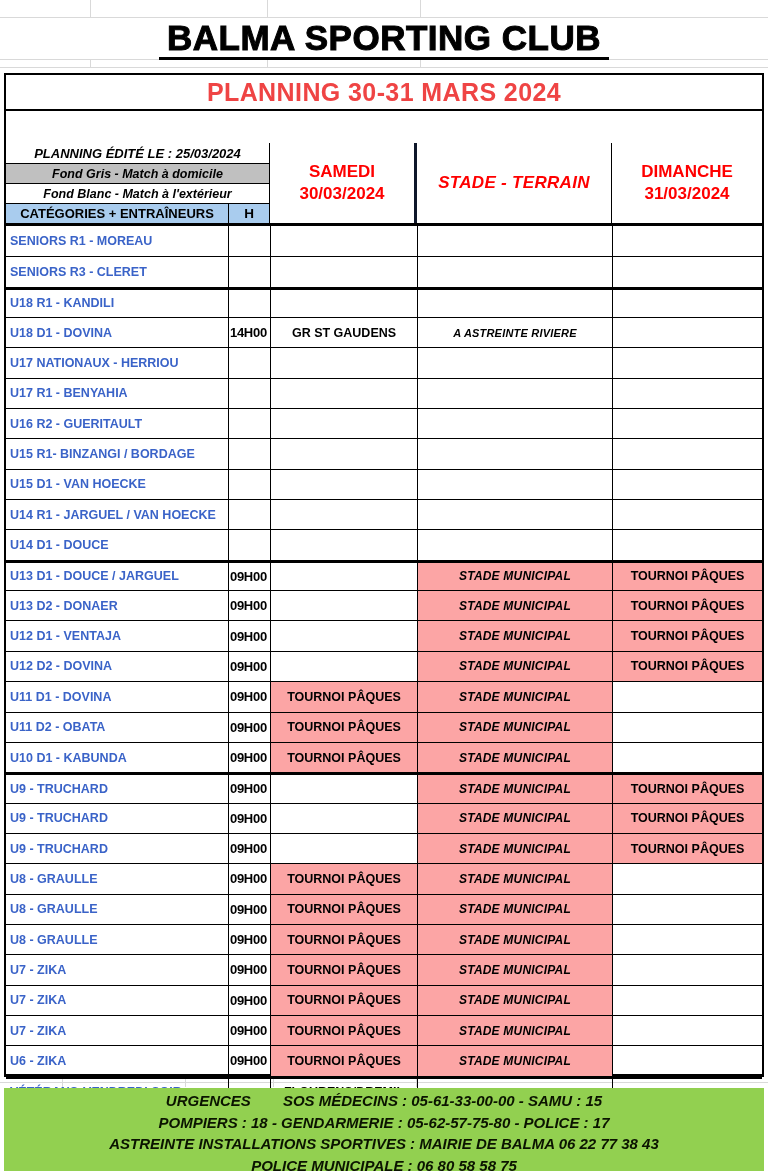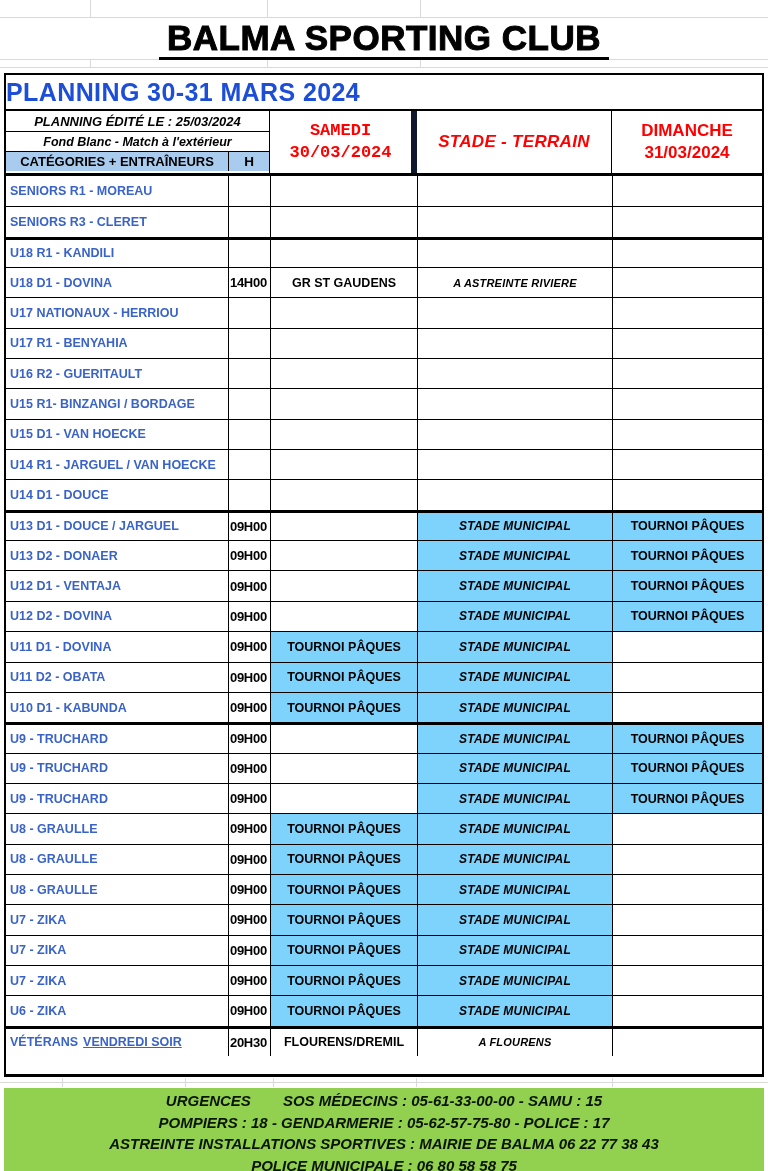--- a/index.html
+++ b/index.html
@@ -24,55 +24,55 @@
   }
 
   
   .sheet{
     position:absolute;left:4px;top:73px;width:760px;height:1004px;
     box-sizing:border-box;border:2px solid #000;border-bottom-width:3px;
     background:#fff;
   }
   .banner{
     height:36px;box-sizing:border-box;border-bottom:2px solid #000;
-    display:flex;align-items:center;
-    color:#1d4ed8;font-size:25px;font-weight:bold;letter-spacing:.4px;
-  }
-  .head{display:flex;height:65px;box-sizing:border-box;border-bottom:3px solid #000;}
+    display:flex;align-items:center;justify-content:center;
+    color:#ef4444;font-size:25px;font-weight:bold;letter-spacing:.4px;
+  }
+  .head{display:flex;height:83px;box-sizing:border-box;border-bottom:3px solid #000;margin-top:32px;}
   .head-left{width:264px;box-sizing:border-box;border-right:1px solid #000;display:flex;flex-direction:column;}
   .hrow{box-sizing:border-box;display:flex;align-items:center;justify-content:center;border-bottom:1px solid #000;}
   .hrow-a{height:21px;font-weight:bold;font-style:italic;font-size:13px;}
   .hrow-b{height:20px;font-weight:bold;font-style:italic;font-size:12.5px;background:#c0c0c0;}
   .hrow-c{height:20px;font-weight:bold;font-style:italic;font-size:12.5px;}
   .hrow-d{height:19px;border-bottom:none;padding:0;display:flex;align-items:stretch;}
   .cat-head{width:222px;box-sizing:border-box;background:#a9ccee;display:flex;align-items:center;justify-content:center;font-weight:bold;font-size:13px;}
   .h-head{flex:1;box-sizing:border-box;background:#a9ccee;border-left:1px solid #000;display:flex;align-items:center;justify-content:center;font-weight:bold;font-size:13.5px;}
   .head-col{
     box-sizing:border-box;display:flex;flex-direction:column;justify-content:center;
     text-align:center;color:#ff0000;font-weight:bold;font-size:17px;line-height:22px;
   }
-  .head-col.sat{width:147px;border-right:6px solid #0f172a;font-family:Liberation Mono, monospace;}
+  .head-col.sat{width:147px;border-right:3px solid #0f172a;}
   .head-col.stade{width:195px;border-right:1px solid #000;font-style:italic;letter-spacing:.3px;}
   .head-col.sun{flex:1;}
 
   
   .rows{display:flex;flex-direction:column;height:880px;}
   .row{display:flex;height:30.35px;box-sizing:border-box;border-top:1px solid #000;flex:none;}
   .row:first-child{border-top:none;}
   .row.thick{border-top:3px solid #000;}
   .c{box-sizing:border-box;border-left:1px solid #000;display:flex;align-items:center;overflow:hidden;}
   .c:first-child{border-left:none;}
   .c.cat{width:222px;color:#3a63c8;font-weight:bold;font-size:12.5px;padding-left:4px;gap:5px;white-space:nowrap;}
   .c.cat .cat-b{text-decoration:underline;}
   .c.hour{width:42px;font-weight:bold;font-size:13px;letter-spacing:-.3px;padding-left:1px;}
   .c.sat{width:147px;justify-content:center;font-weight:bold;font-size:12.5px;text-align:center;}
   .c.stade{width:195px;justify-content:center;font-weight:bold;font-style:italic;font-size:12px;letter-spacing:.2px;text-align:center;}
   .c.sun{flex:1;justify-content:center;font-weight:bold;font-size:12.5px;text-align:center;}
   .c.small{font-size:11px;}
-  .bg-grey{background:#7dd3fc;}
+  .bg-grey{background:#fca5a5;}
 
   
   .footer{
     position:absolute;left:4px;top:1088px;width:760px;height:93px;
     background:#92d050;box-sizing:border-box;border-bottom:2px solid #111;
     display:flex;flex-direction:column;justify-content:space-evenly;
     text-align:center;color:#0b1400;font-weight:bold;font-style:italic;font-size:15px;
   }
   .fline{line-height:18px;}
   .gap{display:inline-block;width:32px;}
@@ -106,20 +106,23 @@
 
     <div class="banner">
       <span>PLANNING 30-31 MARS 2024</span>
     </div>
 
     <div class="head">
       <div class="head-left">
         <div class="hrow hrow-a">
           <span>PLANNING ÉDITÉ LE : 25/03/2024</span>
         </div>
+        <div class="hrow hrow-b">
+          <span>Fond Gris - Match à domicile</span>
+        </div>
         <div class="hrow hrow-c">
           <span>Fond Blanc - Match à l'extérieur</span>
         </div>
         <div class="hrow hrow-d">
           <div class="cat-head">
             <span>CATÉGORIES + ENTRAÎNEURS</span>
           </div>
           <div class="h-head">
             <span>H</span>
           </div>

